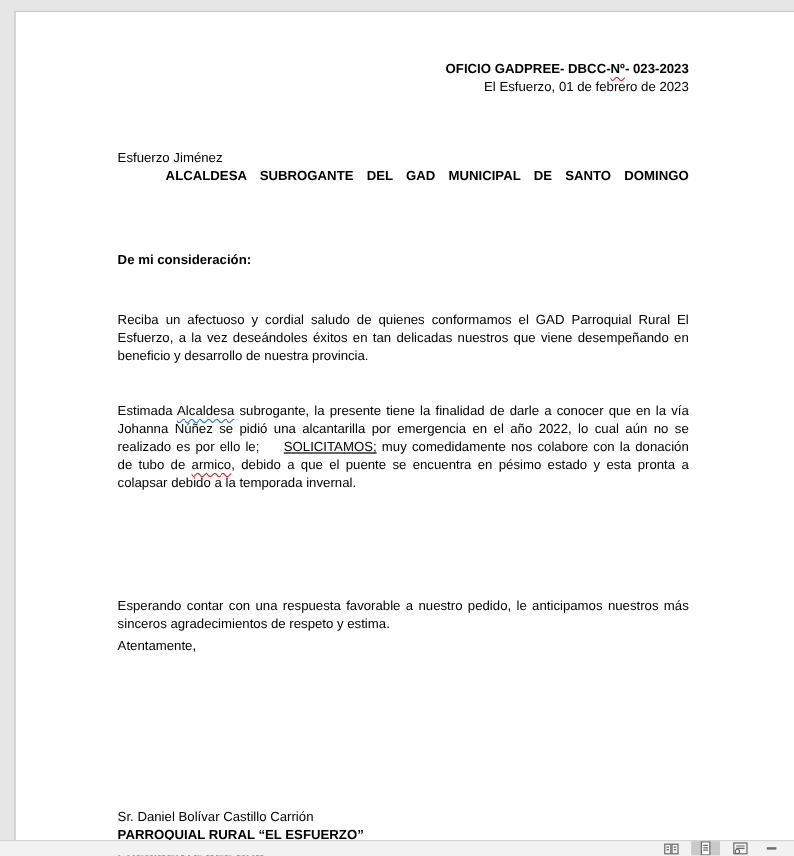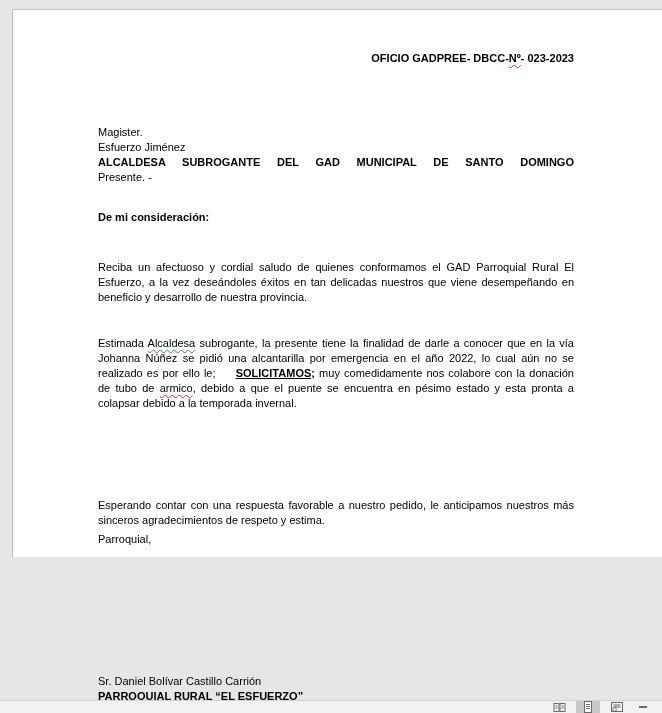--- a/index.html
+++ b/index.html
@@ -6,36 +6,36 @@
   body {
     width: 662px; height: 713px;
     background: #e6e6e6;
     font-family: "Liberation Sans", sans-serif;
     position: relative;
     overflow: hidden;
   }
   .page {
     position: absolute;
     left: 12px; top: 9px;
-    width: 650px; height: 548px;
+    width: 650px; height: 692px;
     background: #ffffff;
     border-left: 1px solid #bdbdbd;
     border-top: 1px solid #c6c6c6;
     box-sizing: border-box;
   }
   .block {
     position: absolute;
     left: 85px; width: 476px;
     font-size: 11px; line-height: 15px;
     color: #000;
   }
   .bold { font-weight: bold; }
   .right { text-align: right; }
   .justify { text-align: justify; }
-  .stretch-line { text-align: justify; text-align-last: justify; white-space: nowrap; }
+  .stretch-line { text-align: justify; text-align-last: justify; white-space: nowrap; margin-left: 40px; }
   .hdr { top: 41px; }
   .recipient { top: 115px; }
   .salutation { top: 200px; }
   .para1 { top: 250px; }
   .para2 { top: 326px; }
   .para3 { top: 488px; }
   .closing { top: 522px; }
   .signature { top: 664px; }
   .sq-red {
     text-decoration: underline;
@@ -47,21 +47,21 @@
   }
   .sq-blue {
     text-decoration: underline;
     text-decoration-style: wavy;
     text-decoration-color: #2b7cd3;
     text-decoration-thickness: 1px;
     text-underline-offset: 2px;
     text-decoration-skip-ink: none;
     margin-top: 25px;
   }
-  .emph { font-weight: bold; text-decoration: underline; padding-left: 16px; }
+  .emph { font-weight: normal; text-decoration: underline; padding-left: 16px; }
   .statusbar {
     position: absolute;
     left: 0; bottom: 0;
     width: 662px; height: 13px;
     background: #f2f2f2;
     border-top: 1px solid #d4d4d4;
     box-sizing: border-box;
   }
   .view-btn {
     position: absolute; top: 0;
@@ -79,38 +79,37 @@
     border-top: 2px solid #6a6a6a;
   }
 </style>
 </head>
 <body>
 
 <div class="page">
 
   <div class="block hdr right">
     <div class="bold"><span>OFICIO GADPREE- DBCC-</span><span class="sq-red">Nº</span><span>- 023-2023</span></div>
+    <div>El Esfuerzo, 01 de febrero de 2023</div>
   </div>
 
   <div class="block recipient">
-    <div>Magister.</div>
     <div>Esfuerzo Jiménez</div>
     <div class="bold stretch-line">ALCALDESA SUBROGANTE DEL GAD MUNICIPAL DE SANTO DOMINGO</div>
-    <div>Presente. -</div>
   </div>
 
   <div class="block salutation bold">De mi consideración:</div>
 
   <div class="block para1 justify">Reciba un afectuoso y cordial saludo de quienes conformamos el GAD Parroquial Rural El Esfuerzo, a la vez deseándoles éxitos en tan delicadas nuestros que viene desempeñando en beneficio y desarrollo de nuestra provincia.</div>
 
   <div class="block para2 justify"><span>Estimada </span><span class="sq-blue">Alcaldesa</span><span> subrogante, la presente tiene la finalidad de darle a conocer que en la vía Johanna Núñez se pidió una alcantarilla por emergencia en el año 2022, lo cual aún no se realizado es por ello le; </span><span class="emph">SOLICITAMOS;</span><span> muy comedidamente nos colabore con la donación de tubo de </span><span class="sq-red">armico</span><span>, debido a que el puente se encuentra en pésimo estado y esta pronta a colapsar debido a la temporada invernal.</span></div>
 
   <div class="block para3 justify">Esperando contar con una respuesta favorable a nuestro pedido, le anticipamos nuestros más sinceros agradecimientos de respeto y estima.</div>
 
-  <div class="block closing">Parroquial,</div>
+  <div class="block closing">Atentamente,</div>
 
   <div class="block signature">
     <div>Sr. Daniel Bolívar Castillo Carrión</div>
     <div class="bold">PARROQUIAL RURAL “EL ESFUERZO”</div>
     <div class="bold">PRESIDENTE DEL GAD</div>
   </div>
 
 </div>
 
 <div class="statusbar">

